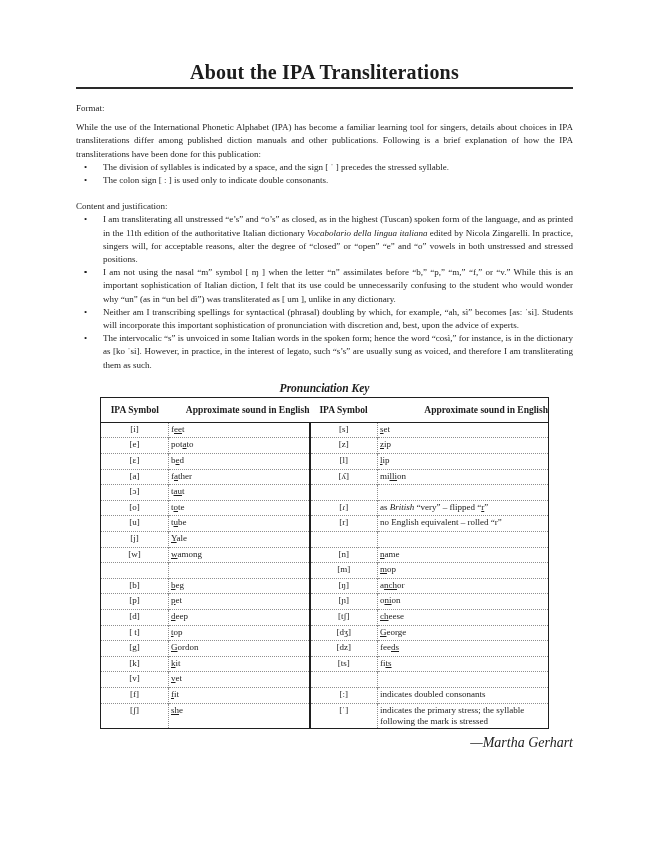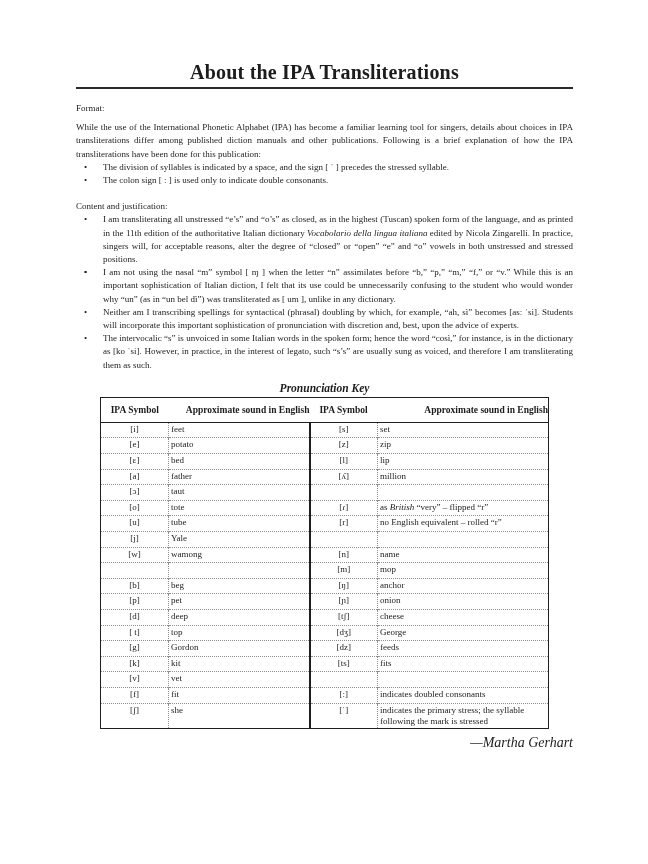--- a/index.html
+++ b/index.html
@@ -29,21 +29,21 @@
     border-top:2px solid #2a2a2a;
     margin:3px 0 0 0;
   }
   .body-text { font-size:9px; line-height:13.2px; text-align:justify; }
   .para { margin:6px 0 0 0; }
   .section-label { margin:13px 0 0 0; }
   .bullets { list-style:none; margin:0; padding:0; }
   .bullets li { position:relative; padding-left:27px; }
   .bullets .marker { position:absolute; left:8px; top:0; font-size:9px; }
   .seg-i { font-style:italic; }
-  .seg-u { text-underline-offset:1px; }
+  .seg-u { text-decoration:underline; text-underline-offset:1px; }
 
   .key-title {
     text-align:center;
     font-weight:bold;
     font-size:11.5px;
     margin-top:9px;
     line-height:14px;
     font-style:italic;
   }
   table.pron {

